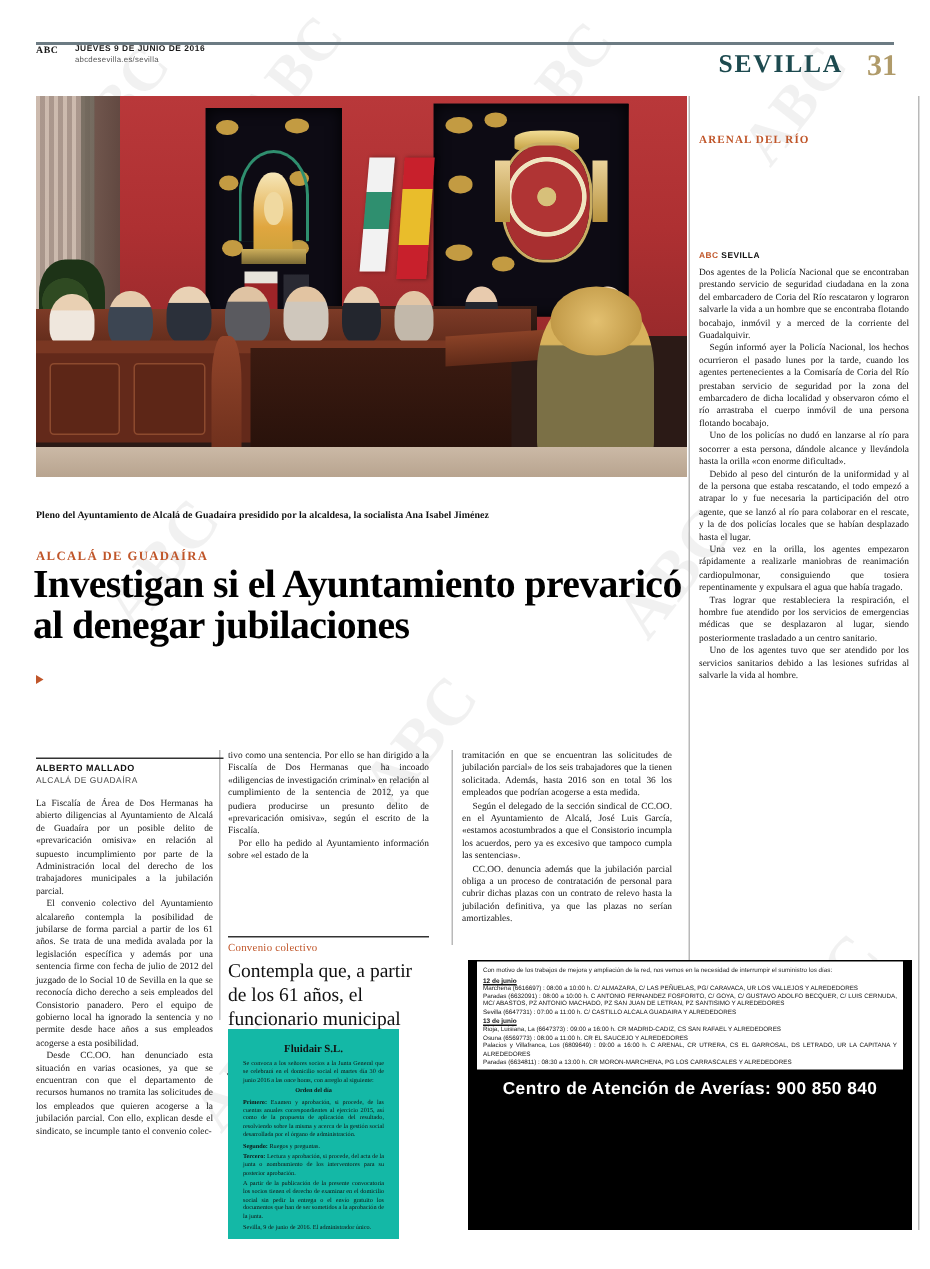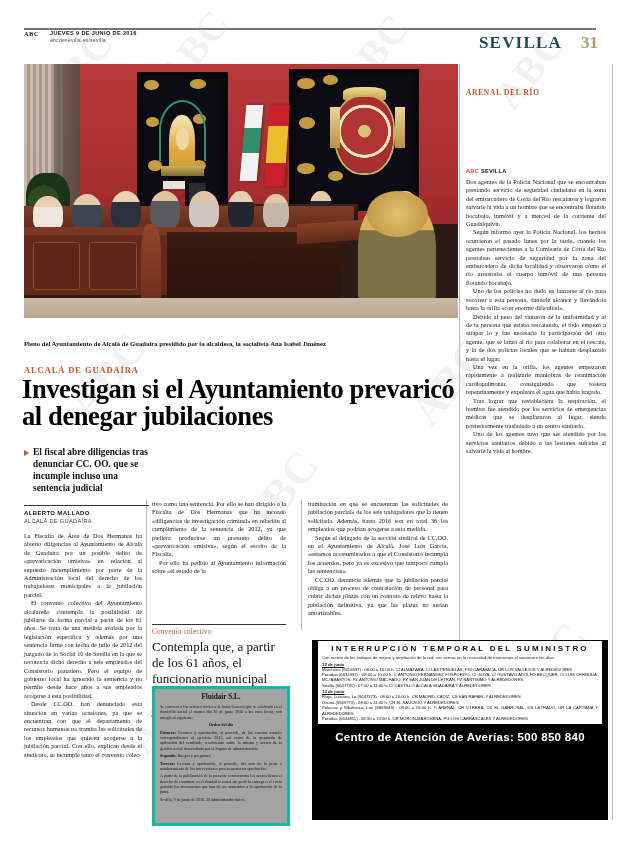--- a/index.html
+++ b/index.html
@@ -24,21 +24,21 @@
   .mast-rule { position:absolute; left:24px; top:28px; width:572px; height:2px; background:#6c7b83; }
   .mast-abc { font-family:"Liberation Serif",serif; font-weight:700; font-size:6.5px;
               letter-spacing:.4px; color:#1a1a1a; display:inline-block; vertical-align:top; }
   .mast-date { display:inline-block; margin-left:7px; vertical-align:top; }
   .mast-date .d1 { font-size:5.6px; font-weight:700; letter-spacing:.35px; color:#1a1a1a;
                    font-family:"Liberation Sans",sans-serif; }
   .mast-date .d2 { font-size:5.2px; color:#555; font-family:"Liberation Sans",sans-serif;
                    letter-spacing:.2px; margin-top:1px; }
   .sec-title { position:absolute; right:58px; top:33px; font-size:17px; font-weight:700;
                letter-spacing:1.2px; color:#1d4a4f; font-family:"Liberation Serif",serif; }
-  .pg-num { position:absolute; right:22px; top:33px; font-size:17px; font-weight:700;
+  .pg-num { position:absolute; right:22px; top:33px; font-size:20px; font-weight:700;
             color:#b09b6a; font-family:"Liberation Serif",serif; }
 
   
   .colrule { position:absolute; background:#b9b9b9; width:1px; }
 
   
   .photo-wrap { position:absolute; left:24px; top:64px; width:434px; height:254px; overflow:hidden; }
   .photo { position:absolute; inset:0; background:#2b1a16; }
   .wall { position:absolute; left:0; top:0; width:100%; height:63%; background:
         linear-gradient(180deg,#b9383a 0%, #ae3032 55%, #9a2a2c 100%); }
@@ -129,22 +129,22 @@
   .body p.first { text-indent:0; }
 
   
   .cv-rule { position:absolute; left:152px; top:624px; width:134px; height:1px; background:#333; }
   .cv-kick { position:absolute; left:152px; top:628px; font-size:7.2px; font-weight:400;
              color:#c0562a; letter-spacing:.2px; }
   .cv-txt { position:absolute; left:152px; top:639px; width:134px; font-size:13px;
             font-weight:400; line-height:1.22; color:#111; }
 
   
-  .fluid { position:absolute; left:152px; top:686px; width:138px; height:140px;
-           border:3px solid #14b8a6; background:#a3a3a3; padding:4px 5px; overflow:hidden; }
+  .fluid { position:absolute; left:152px; top:686px; width:114px; height:140px;
+           border:5px solid #14b8a6; background:#14b8a6; padding:4px 5px; overflow:hidden; }
   .fluid h4 { margin:0 0 3px; text-align:center; font-size:7.2px; font-weight:700;
               font-family:"Liberation Serif",serif; }
   .fluid p { margin:0 0 2px; font-size:4.15px; line-height:1.3; text-align:justify; color:#111; }
   .fluid .ctr { text-align:center; font-weight:700; }
   .fluid b { font-weight:700; }
 
   
   .r-kick { position:absolute; left:466px; top:88px; font-size:7.4px; font-weight:700;
             letter-spacing:.75px; color:#c0562a; }
   .r-head { position:absolute; left:465px; top:97px; width:140px; font-size:14.2px;
@@ -260,21 +260,20 @@
     </div>
 
   </div>
 
   <div class="caption">Pleno del Ayuntamiento de Alcalá de Guadaíra presidido por la alcaldesa, la socialista Ana Isabel Jiménez</div>
 
   <div class="kicker">ALCALÁ DE GUADAÍRA</div>
   <div class="headline">Investigan si el Ayuntamiento prevaricó al denegar jubilaciones</div>
 
   <div class="lead-arrow"></div>
-  <div class="lead">El fiscal abre diligencias tras denunciar CC. OO. que se incumple incluso una sentencia judicial</div>
 
   <div class="byline-rule"></div>
   <div class="byline">ALBERTO MALLADO</div>
   <div class="byline2">ALCALÁ DE GUADAÍRA</div>
 
   <div class="body" id="mcol1" style="left:24px; top:532px; width:118px;">
       <p class="first">La Fiscalía de Área de Dos Hermanas ha abierto diligencias al Ayuntamiento de Alcalá de Guadaíra por un posible delito de «prevaricación omisiva» en relación al supuesto incumplimiento por parte de la Administración local del derecho de los trabajadores municipales a la jubilación parcial.</p>
       <p class="">El convenio colectivo del Ayuntamiento alcalareño contempla la posibilidad de jubilarse de forma parcial a partir de los 61 años. Se trata de una medida avalada por la legislación específica y además por una sentencia firme con fecha de julio de 2012 del juzgado de lo Social 10 de Sevilla en la que se reconocía dicho derecho a seis empleados del Consistorio panadero. Pero el equipo de gobierno local ha ignorado la sentencia y no permite desde hace años a sus empleados acogerse a esta posibilidad.</p>
       <p class="">Desde CC.OO. han denunciado esta situación en varias ocasiones, ya que se encuentran con que el departamento de recursos humanos no tramita las solicitudes de los empleados que quieren acogerse a la jubilación parcial. Con ello, explican desde el sindicato, se incumple tanto el convenio colec-</p>
     </div>
@@ -315,32 +314,31 @@
       <p class="">Según informó ayer la Policía Nacional, los hechos ocurrieron el pasado lunes por la tarde, cuando los agentes pertenecientes a la Comisaría de Coria del Río prestaban servicio de seguridad por la zona del embarcadero de dicha localidad y observaron cómo el río arrastraba el cuerpo inmóvil de una persona flotando bocabajo.</p>
       <p class="">Uno de los policías no dudó en lanzarse al río para socorrer a esta persona, dándole alcance y llevándola hasta la orilla «con enorme dificultad».</p>
       <p class="">Debido al peso del cinturón de la uniformidad y al de la persona que estaba rescatando, el todo empezó a atrapar lo y fue necesaria la participación del otro agente, que se lanzó al río para colaborar en el rescate, y la de dos policías locales que se habían desplazado hasta el lugar.</p>
       <p class="">Una vez en la orilla, los agentes empezaron rápidamente a realizarle maniobras de reanimación cardiopulmonar, consiguiendo que tosiera repentinamente y expulsara el agua que había tragado.</p>
       <p class="">Tras lograr que restableciera la respiración, el hombre fue atendido por los servicios de emergencias médicas que se desplazaron al lugar, siendo posteriormente trasladado a un centro sanitario.</p>
       <p class="">Uno de los agentes tuvo que ser atendido por los servicios sanitarios debido a las lesiones sufridas al salvarle la vida al hombre.</p>
     </div>
 
   <div class="ad">
     <div class="ad-body">
-      <div class="ad-title">INTERRUPCIÓN TEMPORAL DEL SUMINISTRO</div>
       <div class="ad-intro">Con motivo de los trabajos de mejora y ampliación de la red, nos vemos en la necesidad de interrumpir el suministro los días:</div>
       <div id="ad-days">
           <div class="ad-day">12 de junio</div>
           <div class="ad-line">Marchena (6616697) : 08:00 a 10:00 h. C/ ALMAZARA, C/ LAS PEÑUELAS, PG/ CARAVACA, UR LOS VALLEJOS Y ALREDEDORES</div>
           <div class="ad-line">Paradas (6632091) : 08:00 a 10:00 h. C ANTONIO FERNANDEZ FOSFORITO, C/ GOYA, C/ GUSTAVO ADOLFO BECQUER, C/ LUIS CERNUDA, MC/ ABASTOS, PZ ANTONIO MACHADO, PZ SAN JUAN DE LETRAN, PZ SANTISIMO Y ALREDEDORES</div>
           <div class="ad-line">Sevilla (6647731) : 07:00 a 11:00 h. C/ CASTILLO ALCALA GUADAIRA Y ALREDEDORES</div>
           <div class="ad-day">13 de junio</div>
           <div class="ad-line">Rioja, Luisiana, La (6647373) : 09:00 a 16:00 h. CR MADRID-CADIZ, CS SAN RAFAEL Y ALREDEDORES</div>
           <div class="ad-line">Osuna (6569773) : 08:00 a 11:00 h. CR EL SAUCEJO Y ALREDEDORES</div>
           <div class="ad-line">Palacios y Villafranca, Los (6809649) : 09:00 a 16:00 h. C ARENAL, CR UTRERA, CS EL GARROSAL, DS LETRADO, UR LA CAPITANA Y ALREDEDORES</div>
           <div class="ad-line">Paradas (6634811) : 08:30 a 13:00 h. CR MORON-MARCHENA, PG LOS CARRASCALES Y ALREDEDORES</div>
         </div>
     </div>
     <div class="ad-foot">
-      <span class="t">Centro de Atención de Averías: 500 850 840</span>
+      <span class="t">Centro de Atención de Averías: 900 850 840</span>
     </div>
   </div>
 
 </div>
 
 </body></html>

